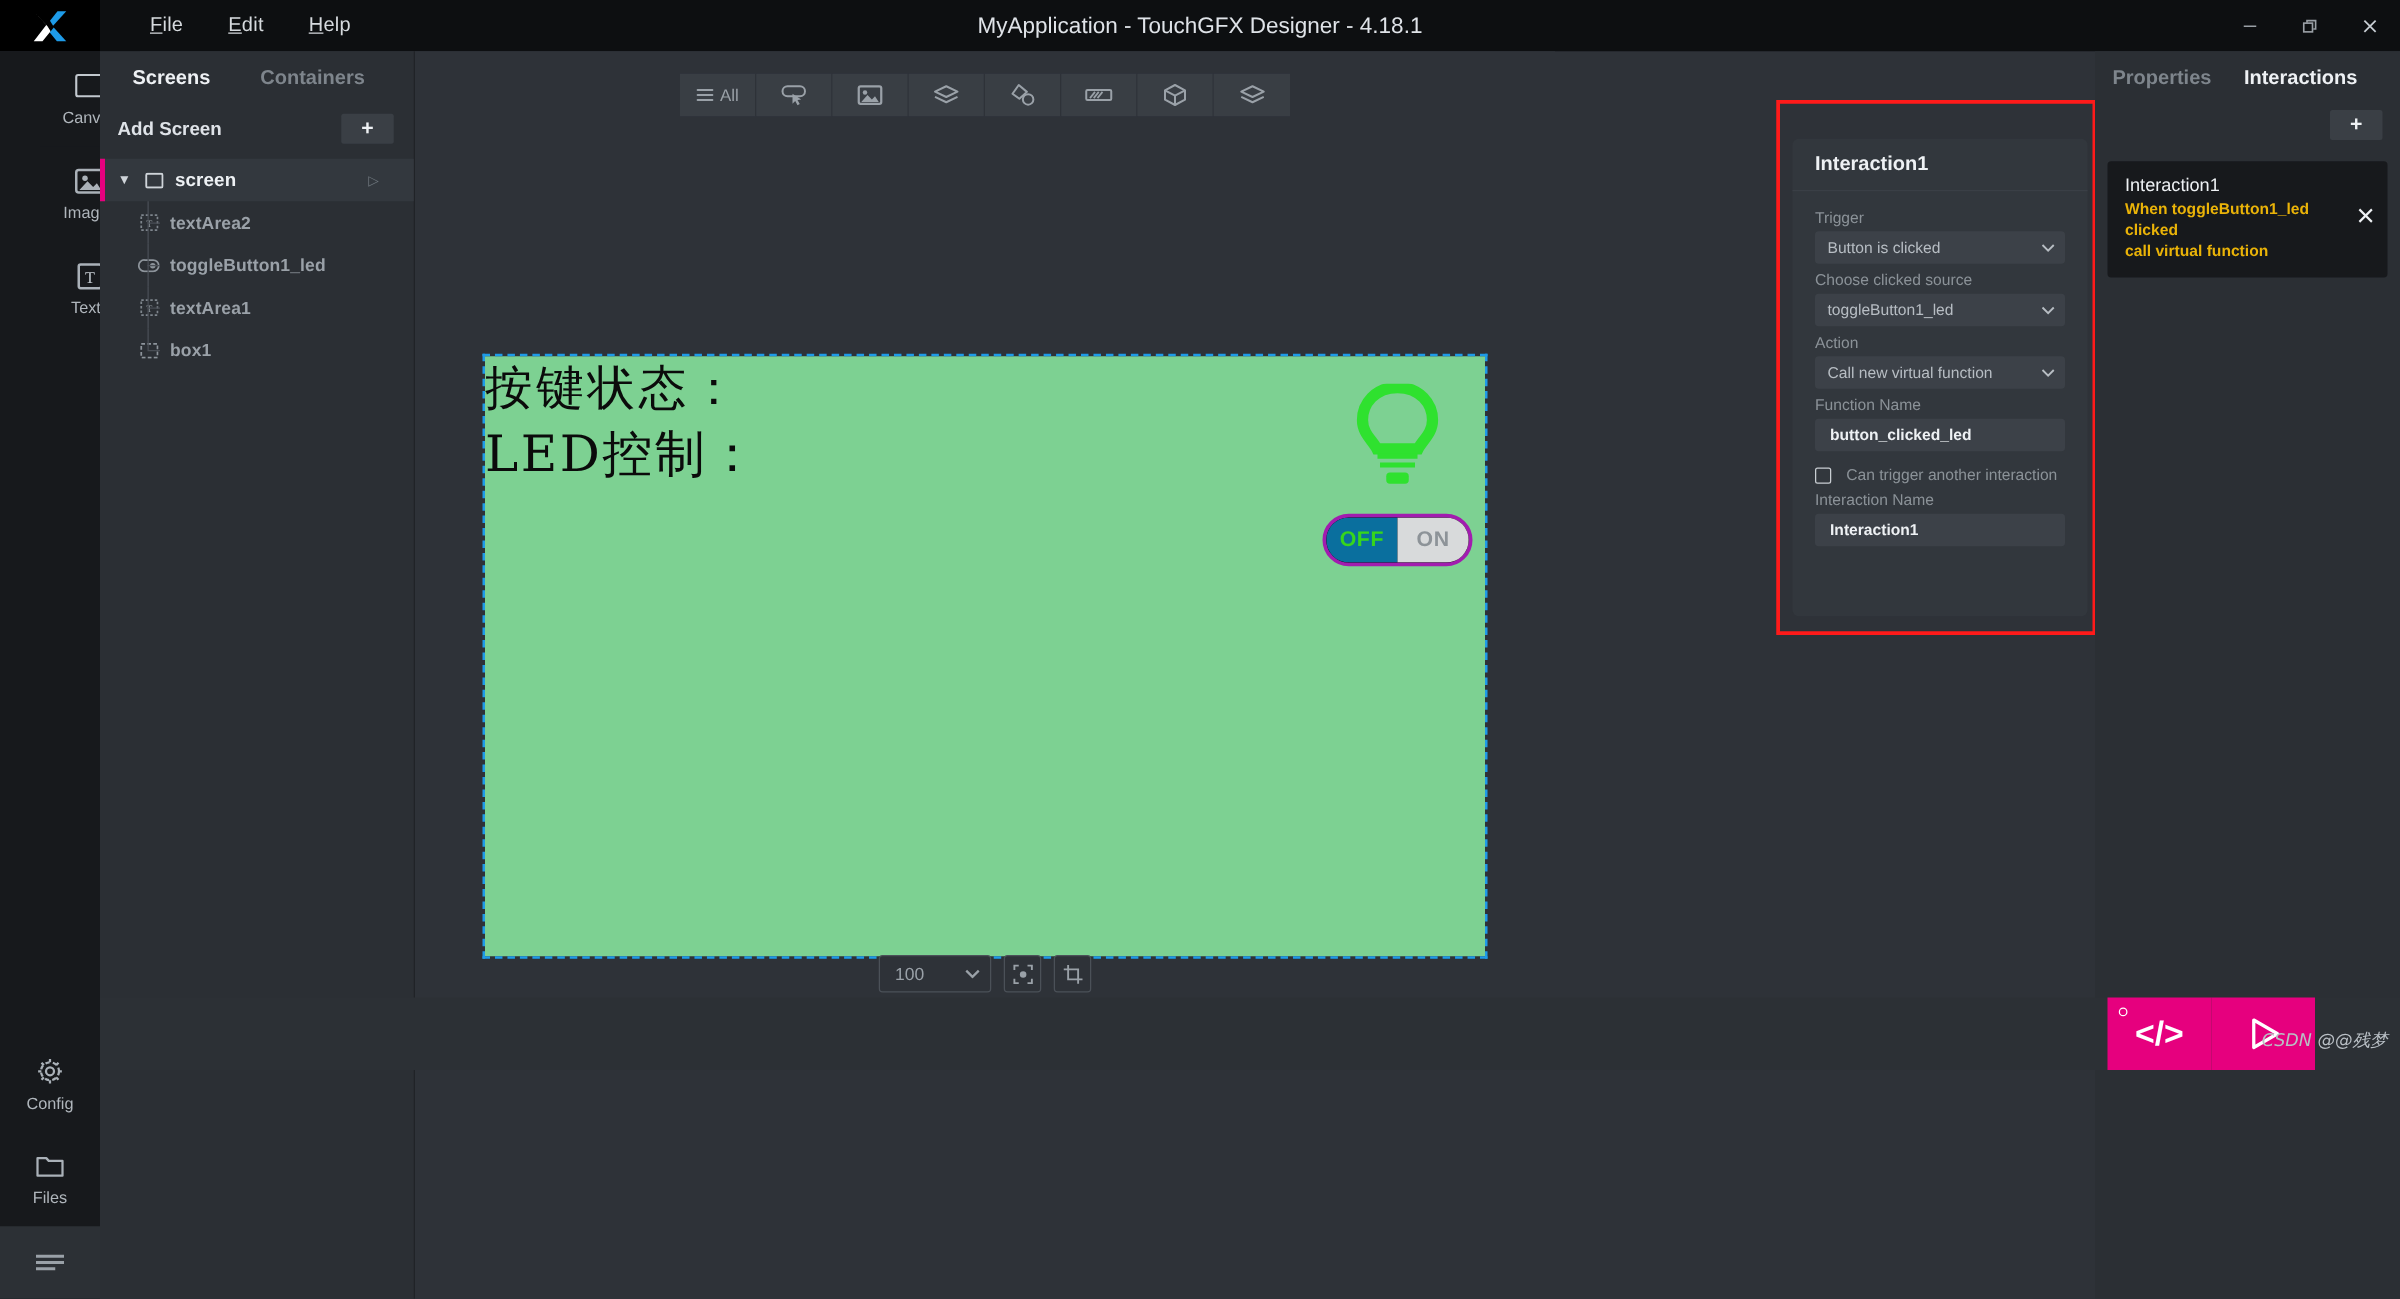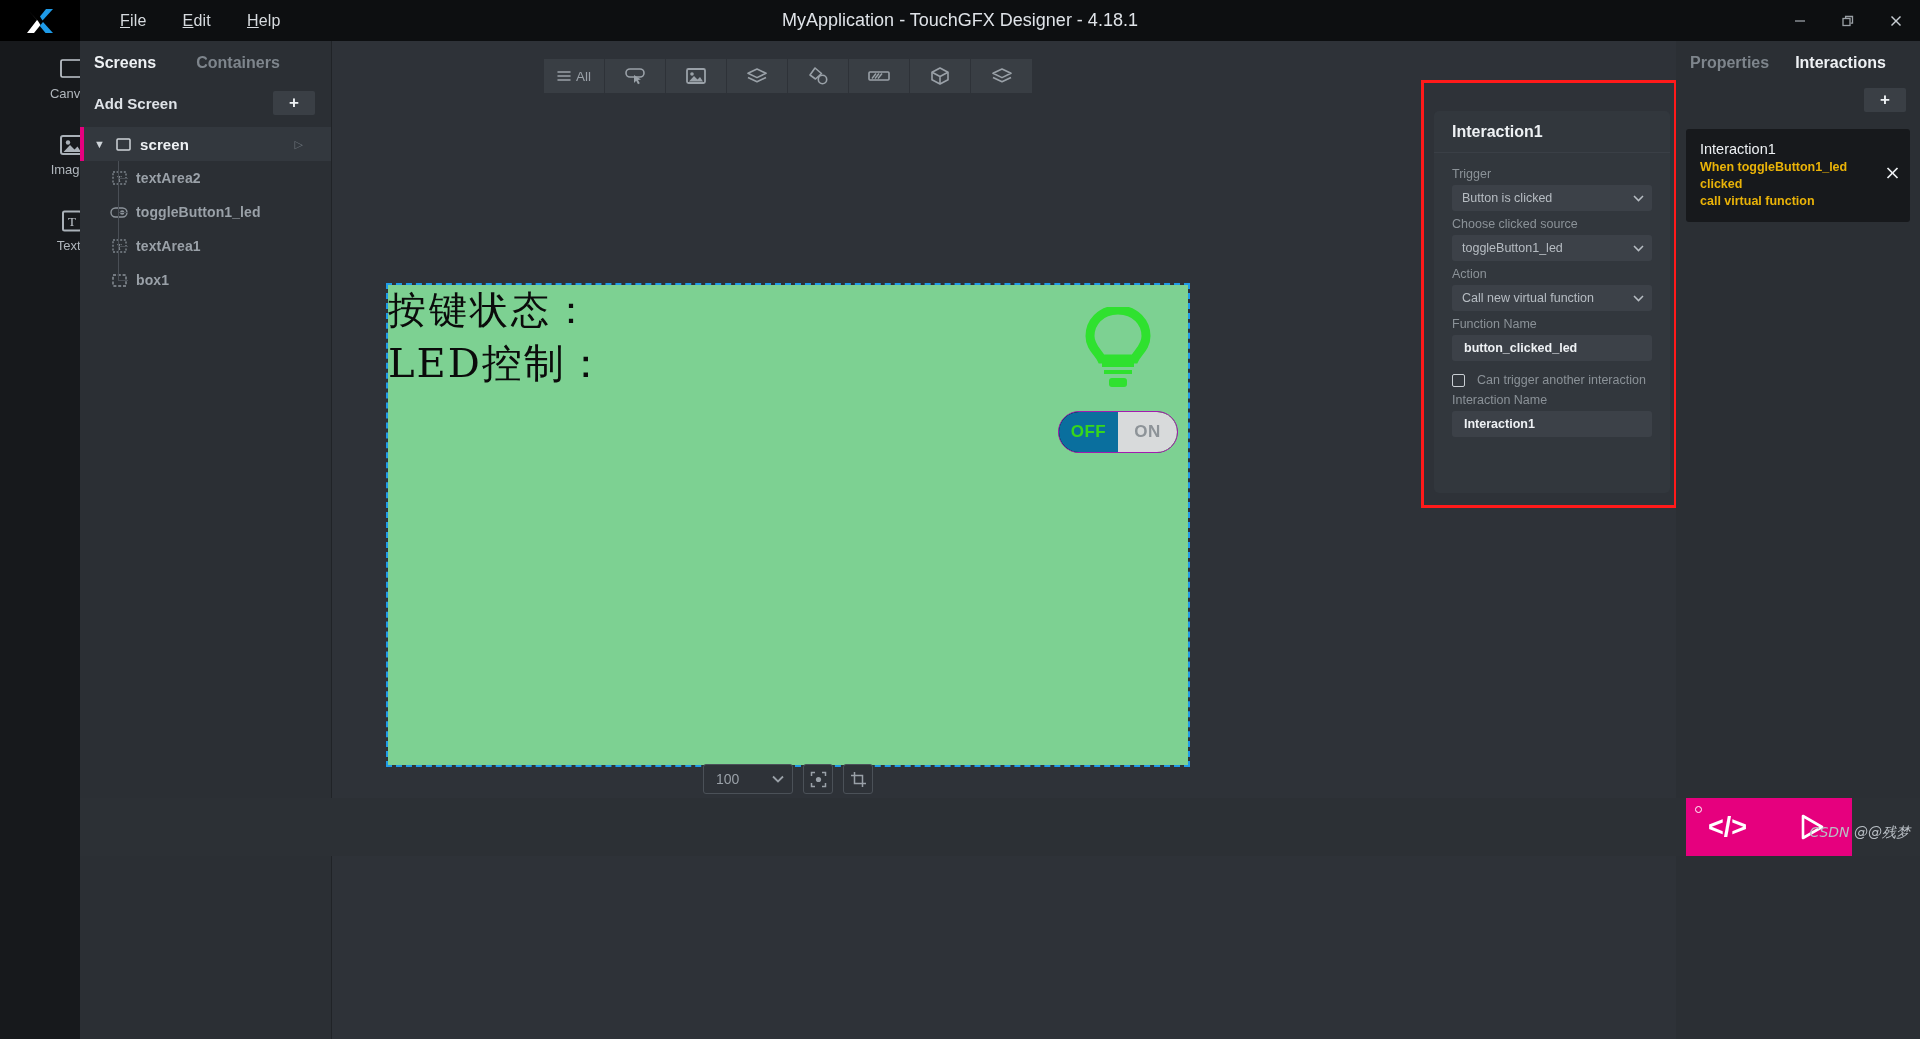--- a/index.html
+++ b/index.html
@@ -56,21 +56,21 @@
   .rail-hamburger {
     width: 80px; height: 58px; background: #2c3035;
     display: flex; align-items: center; justify-content: center;
   }
 
   
   .screens-panel {
     position: absolute; top: 41px; left: 80px; width: 252px; height: 998px;
     background: #2b2f34; border-right: 1px solid #202327;
   }
-  .sp-tabs { display: flex; align-items: center; height: 44px; padding: 0 0 0 14px; gap: 40px; }
+  .sp-tabs { display: flex; align-items: center; height: 44px; padding: 0 0 0 26px; gap: 40px; }
   .sp-tab { font-size: 16px; color: #7e858c; font-weight: 700; cursor: default; }
   .sp-tab.active { color: #eef1f4; }
   .sp-addrow {
     display: flex; align-items: center; justify-content: space-between;
     height: 36px; padding: 0 16px 0 14px;
   }
   .sp-add-label { color: #dfe3e8; font-size: 15px; font-weight: 700; }
   .sp-add-btn {
     width: 42px; height: 24px; background: #3a3f45; border-radius: 2px;
     display: flex; align-items: center; justify-content: center;
@@ -128,21 +128,21 @@
   }
   .dev-text {
     color: #0b0b0b; font-family: "DejaVu Serif", serif; font-weight: 400;
   }
   .txt-key { left: 435px; top: 40px; font-size: 38px; letter-spacing: 3px; }
   .txt-led { left: 448px; top: 128px; font-size: 40px; letter-spacing: 2px;
              font-family: "DejaVu Serif", serif; }
   .bulb { position: absolute; left: 688px; top: 22px; width: 84px; height: 88px; }
   .toggle {
     position: absolute; left: 670px; top: 126px; width: 120px; height: 42px;
-    border-radius: 21px; background: #000; border: 1px solid #a21caf;
+    border-radius: 21px; background: #000; border: 3px solid #a21caf;
     display: flex; overflow: hidden;
   }
   .toggle-half {
     flex: 1; display: flex; align-items: center; justify-content: center;
     font-size: 17px; font-weight: 700; font-family: "Liberation Sans", sans-serif;
   }
   .toggle-off { background: #0a6f9e; color: #37d61c; letter-spacing: .5px; }
   .toggle-on  { background: #d8dadb; color: #8d9398; letter-spacing: .5px; }
 
   .zoombar {
@@ -295,20 +295,48 @@
       <div class="rail-label">Images</div>
     </div>
     <div class="rail-item">
       <svg width="28" height="24" viewBox="0 0 28 24">
         <rect x="5" y="2.5" width="18" height="19" rx="1.5" fill="none" stroke="#aab1b8" stroke-width="2"></rect>
         <text x="14" y="17" font-size="13" font-family="Liberation Serif, serif" fill="#c2c8ce" text-anchor="middle">T</text>
       </svg>
       <div class="rail-label">Texts</div>
     </div>
 
+    <div class="rail-bottom">
+      <div class="rail-item">
+        <svg width="28" height="26" viewBox="0 0 28 26">
+          <g fill="none" stroke="#aab1b8" stroke-width="1.8">
+            <circle cx="14" cy="13" r="3.2"></circle>
+            <path d="M14 3.2 v2.6 M14 20.2 v2.6 M4.5 13 h2.6 M20.9 13 h2.6
+                     M7.2 6.2 l1.9 1.9 M18.9 17.9 l1.9 1.9 M20.8 6.2 l-1.9 1.9 M9.1 17.9 l-1.9 1.9"></path>
+            <circle cx="14" cy="13" r="7.2" stroke-dasharray="3.4 2.6"></circle>
+          </g>
+        </svg>
+        <div class="rail-label">Config</div>
+      </div>
+      <div class="rail-item">
+        <svg width="28" height="24" viewBox="0 0 28 24">
+          <path d="M4 19.5 V5.5 h7 l2 2.2 h11 V19.5 Z" fill="none" stroke="#aab1b8" stroke-width="1.8" stroke-linejoin="round"></path>
+        </svg>
+        <div class="rail-label">Files</div>
+      </div>
+      <div class="rail-hamburger">
+        <svg width="28" height="18" viewBox="0 0 28 18">
+          <g stroke="#9aa1a8" stroke-width="2.4" stroke-linecap="square">
+            <line x1="4" y1="4" x2="24" y2="4"></line>
+            <line x1="4" y1="9" x2="24" y2="9"></line>
+            <line x1="4" y1="14" x2="17" y2="14"></line>
+          </g>
+        </svg>
+      </div>
+    </div>
   </div>
 
   <div class="screens-panel">
     <div class="sp-tabs">
       <div class="sp-tab active">Screens</div>
       <div class="sp-tab">Containers</div>
     </div>
     <div class="sp-addrow">
       <div class="sp-add-label">Add Screen</div>
       <div class="sp-add-btn">+</div>

